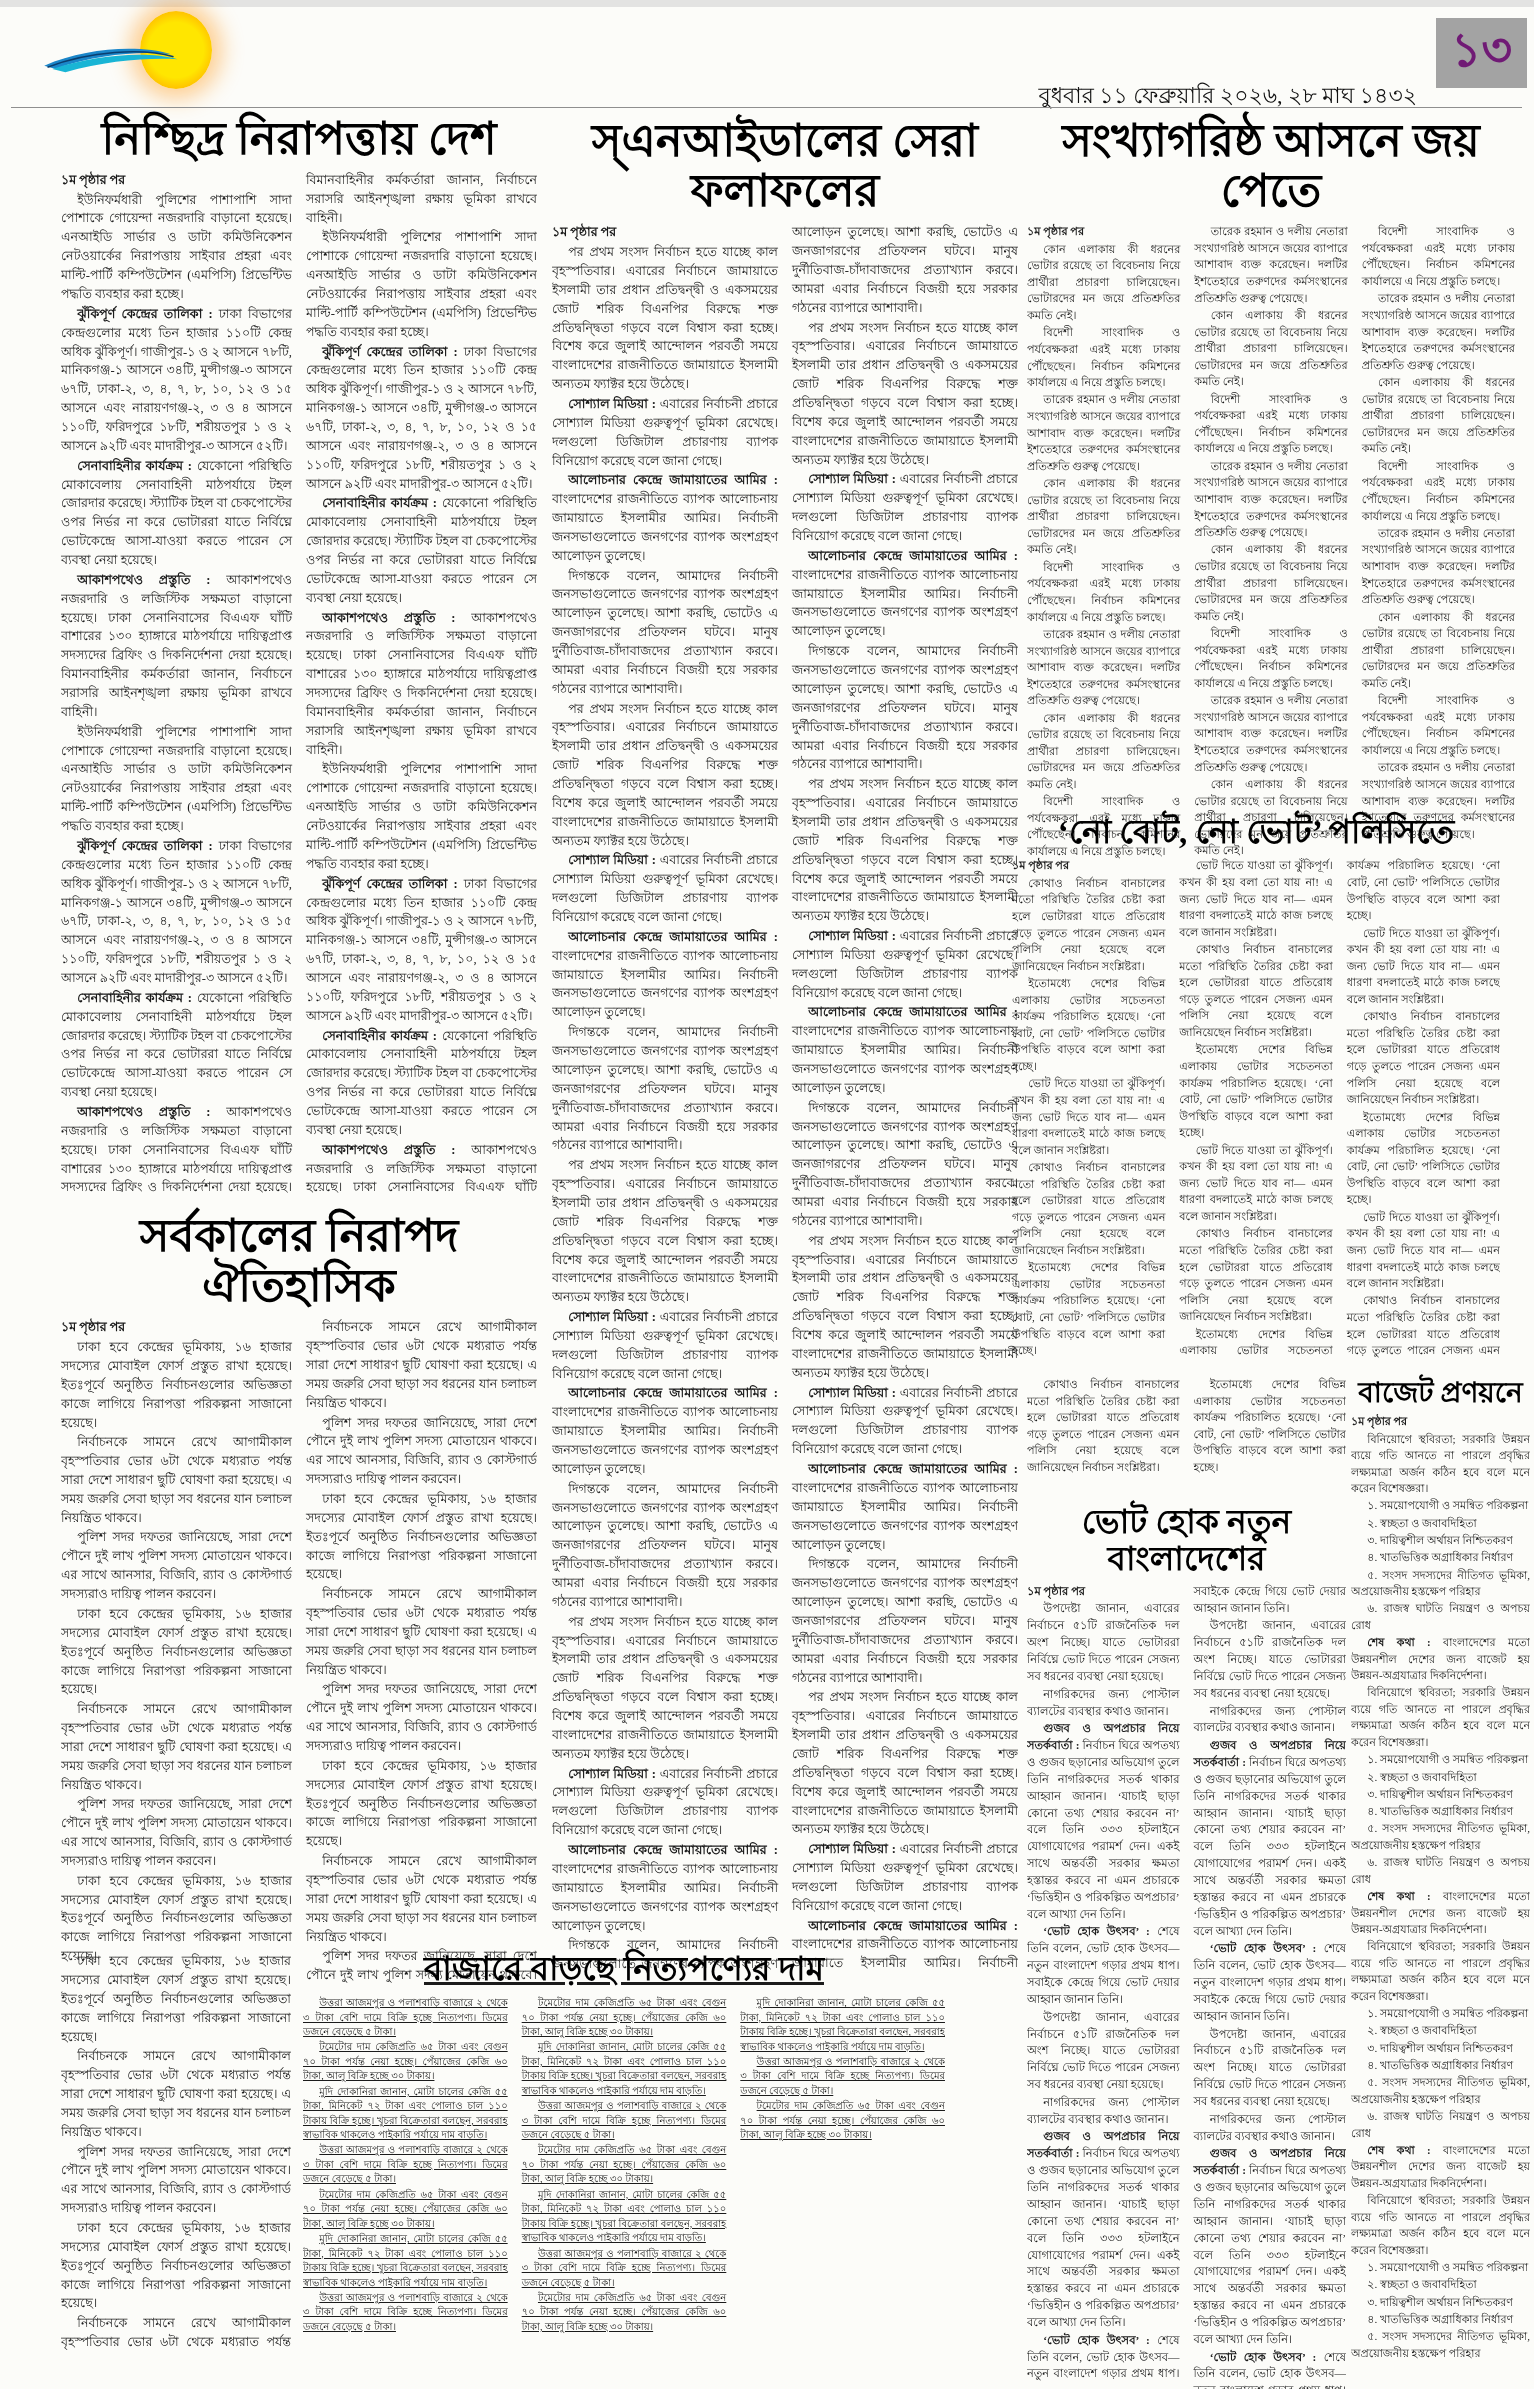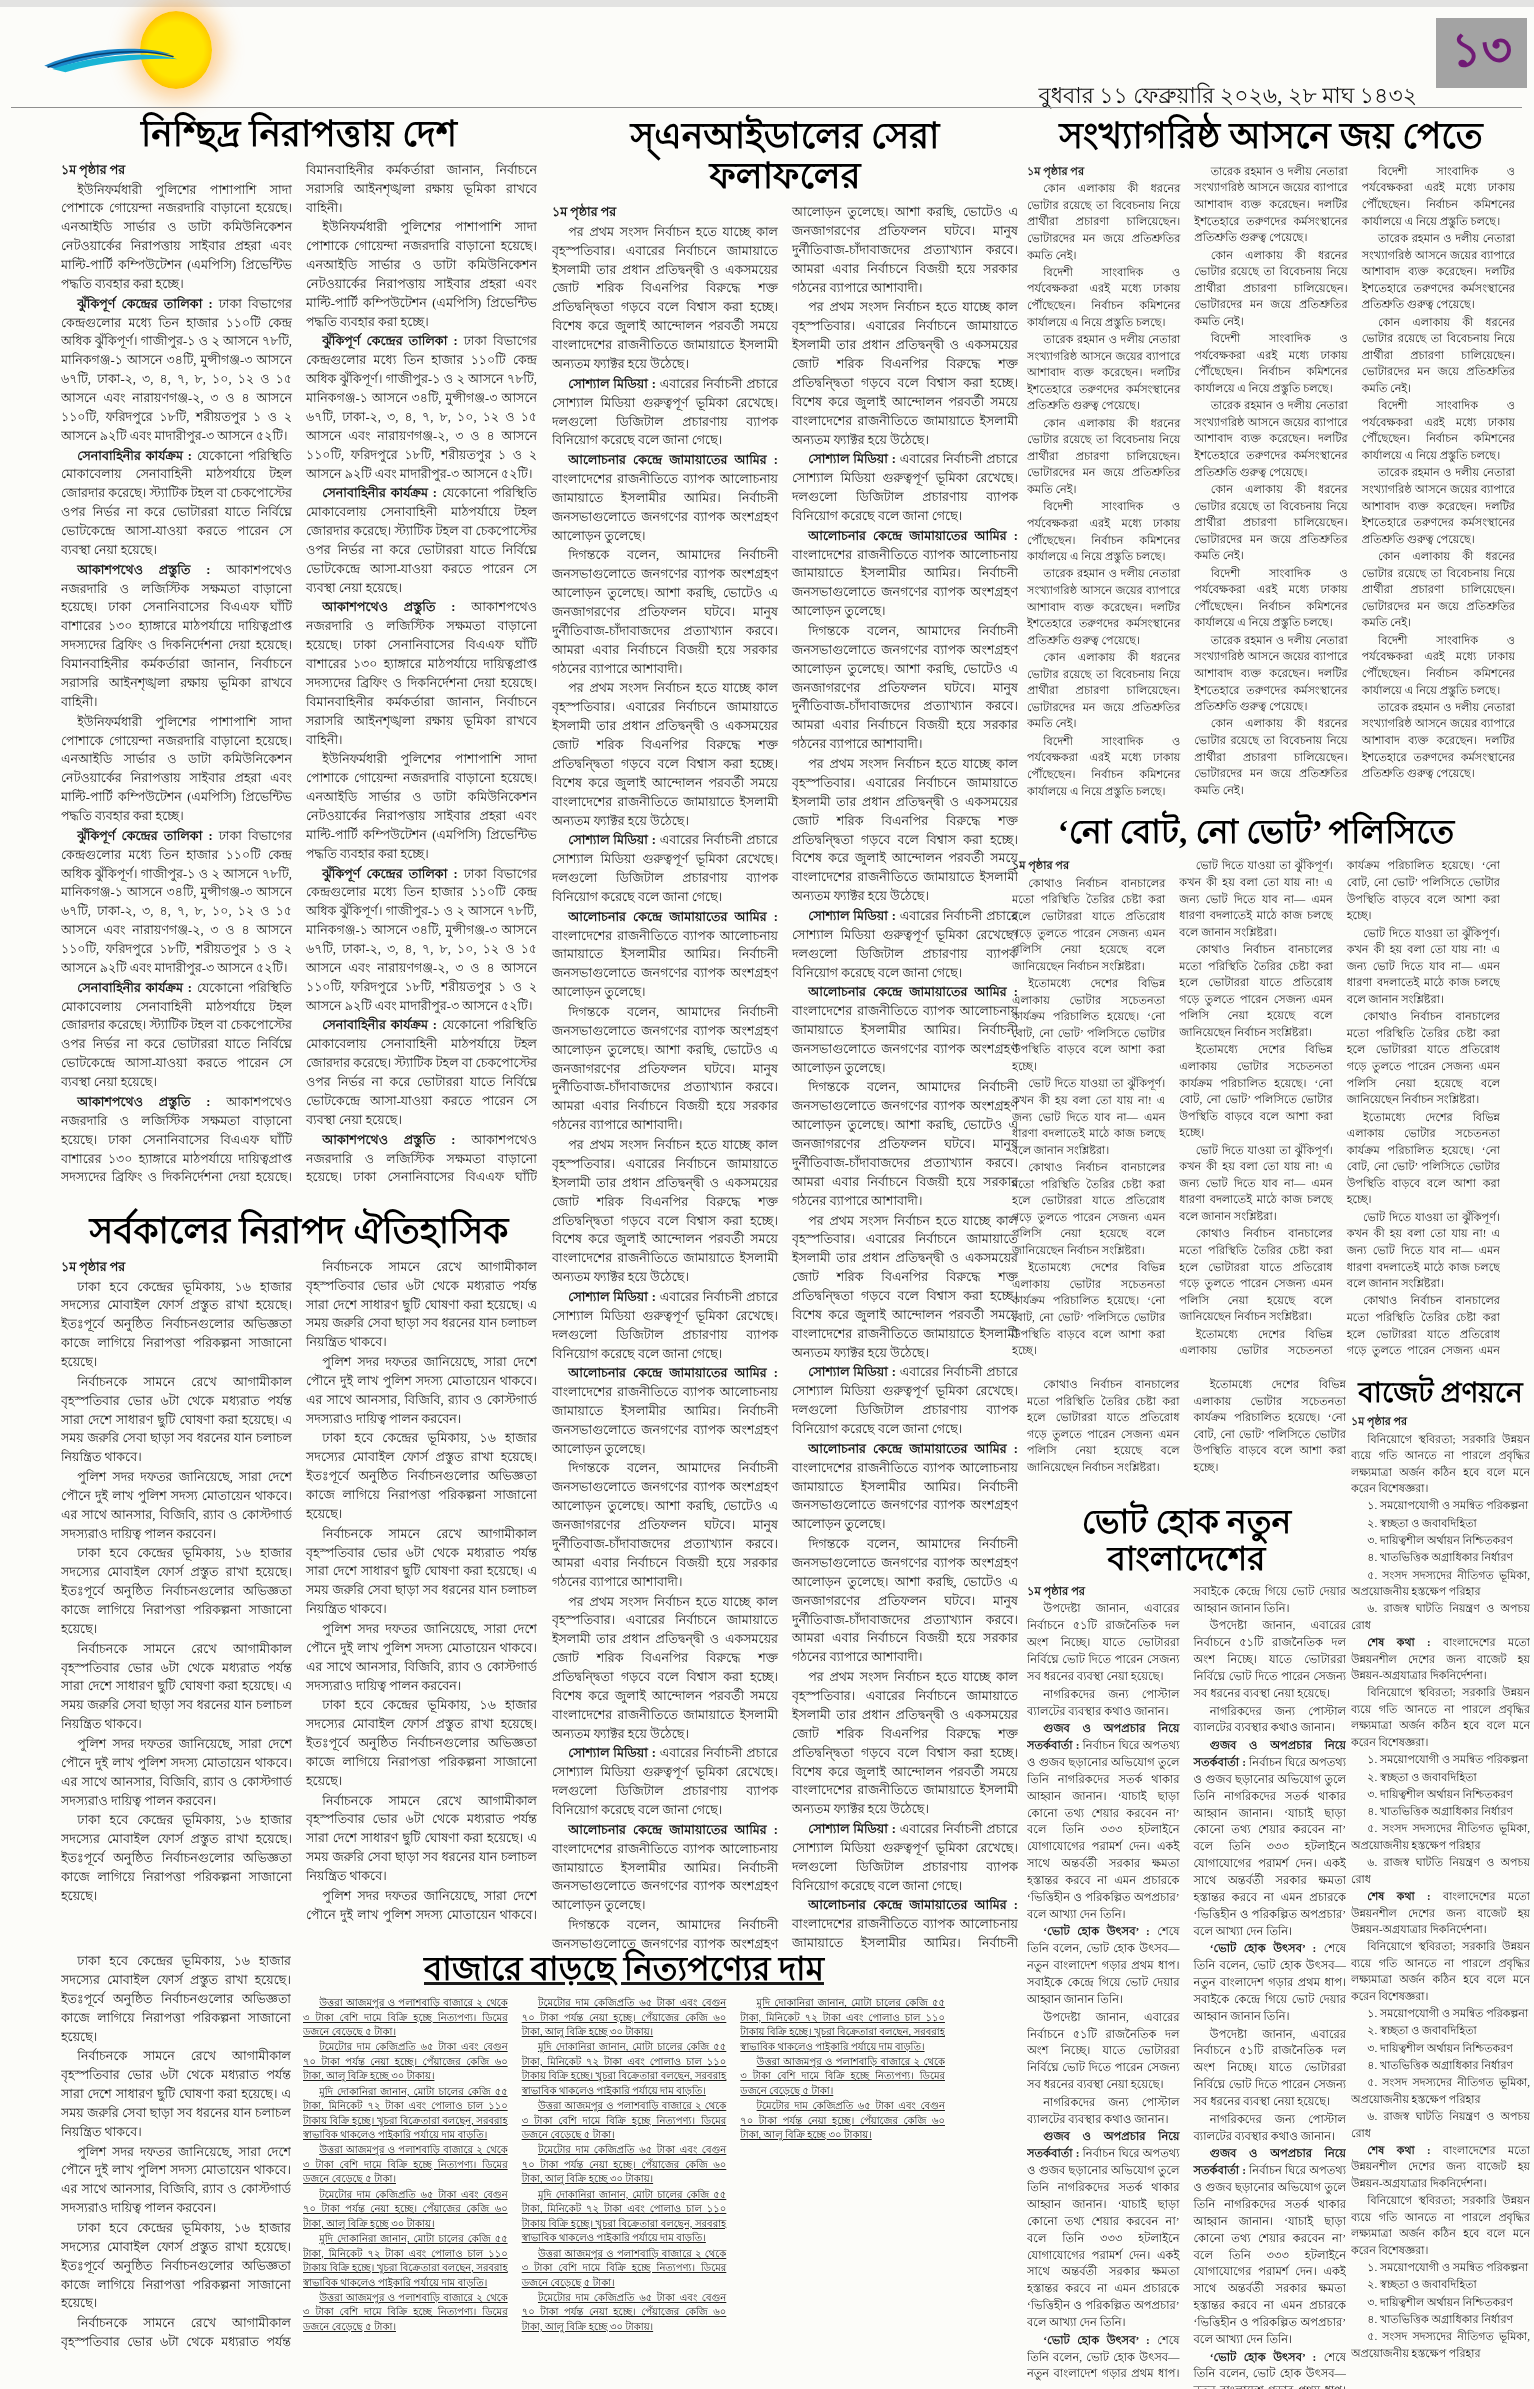--- a/index.html
+++ b/index.html
@@ -44,21 +44,21 @@
   #a-majority .abody{height:637px;column-count:3;font-size:11.2px;line-height:1.48;margin-top:6.5px;}
   #a-novote        {left:1012px;top:814px; width:488px;}
   #a-novote .abody{height:506px;column-count:3;font-size:11.2px;line-height:1.48;margin-top:6.5px;}
   #a-novote-cont   {left:1027px;top:1376px; width:319px;}
   #a-novote-cont .abody{height:125px;column-count:2;font-size:11.2px;line-height:1.48;}
   #a-newbd         {left:1027px;top:1504px; width:319px;}
   #a-newbd .abody{height:819px;column-count:2;font-size:11.4px;line-height:1.48;margin-top:4.9px;}
   #a-budget        {left:1351px;top:1377px; width:179px;}
   #a-budget .abody{height:949px;column-count:1;font-size:11px;line-height:1.5;margin-top:4.9px;}
 
-  .h-lg{font-size:36px;}
+  .h-lg{font-size:45px;}
   .h-md{font-size:33px;}
   .h-sm{font-size:28px;}
 </style>
 </head>
 <body>
 
 <div class="page">
   <div class="scan-strip"></div>
 
   <div class="masthead">

